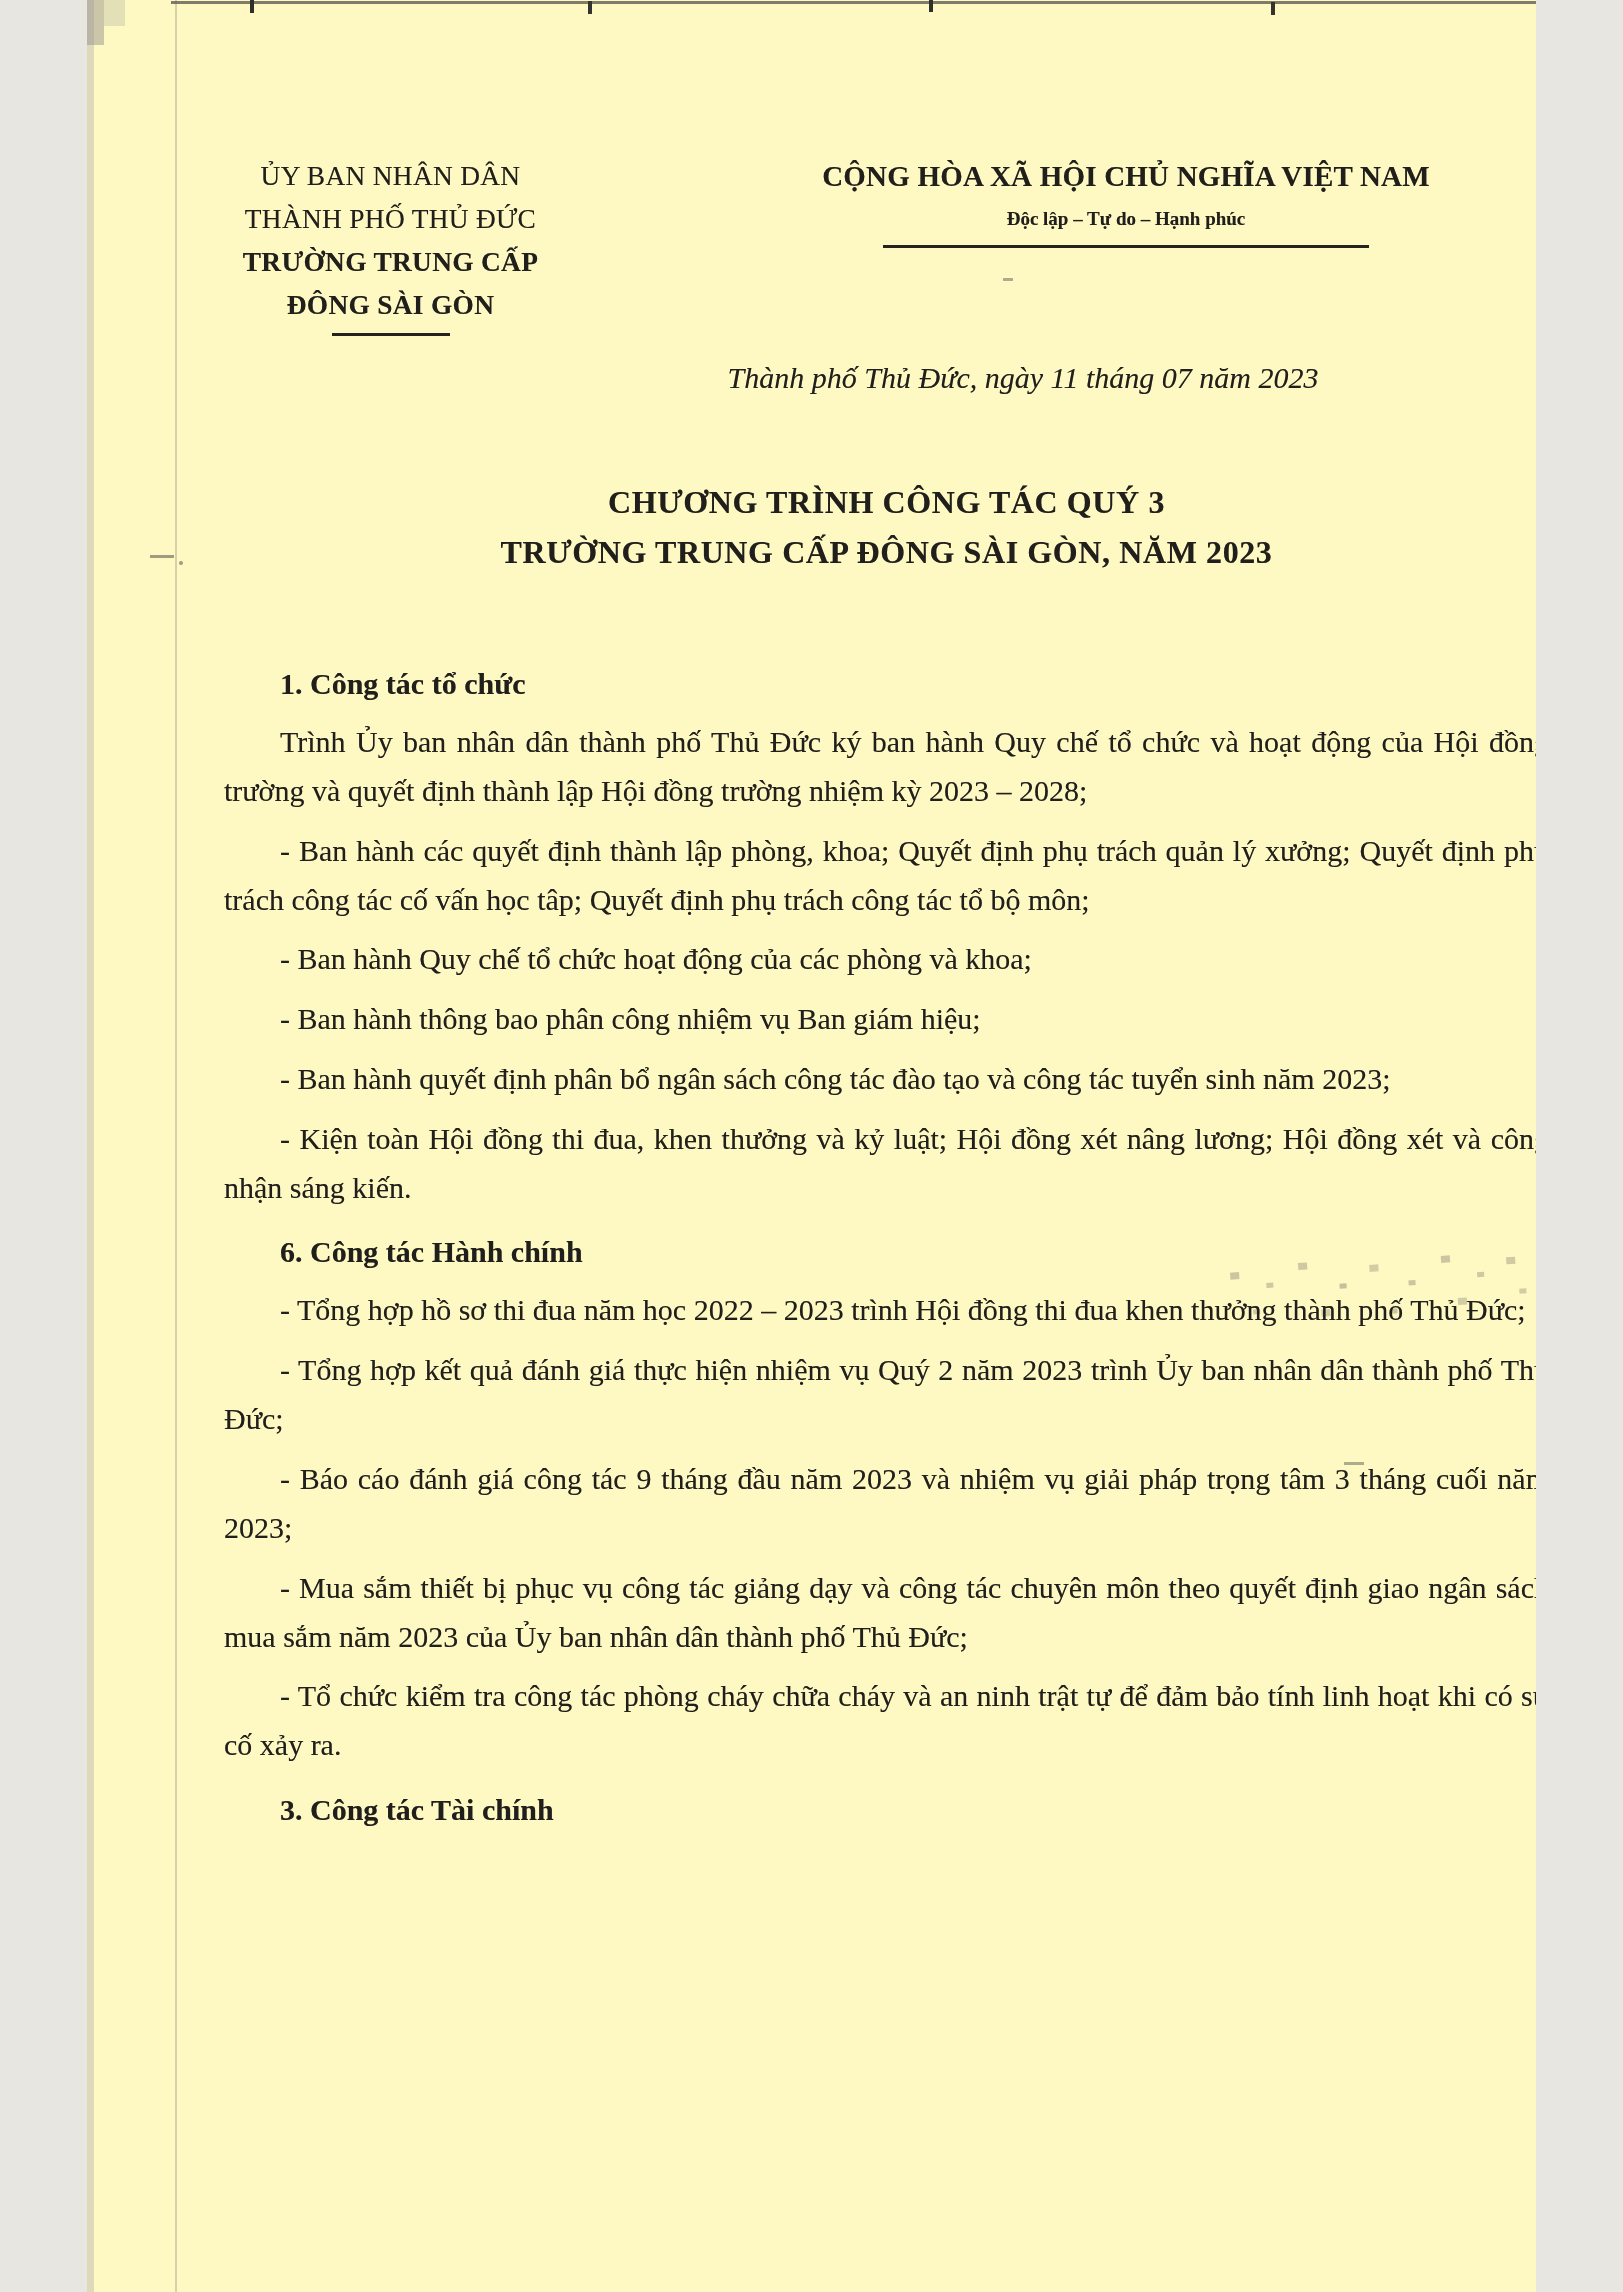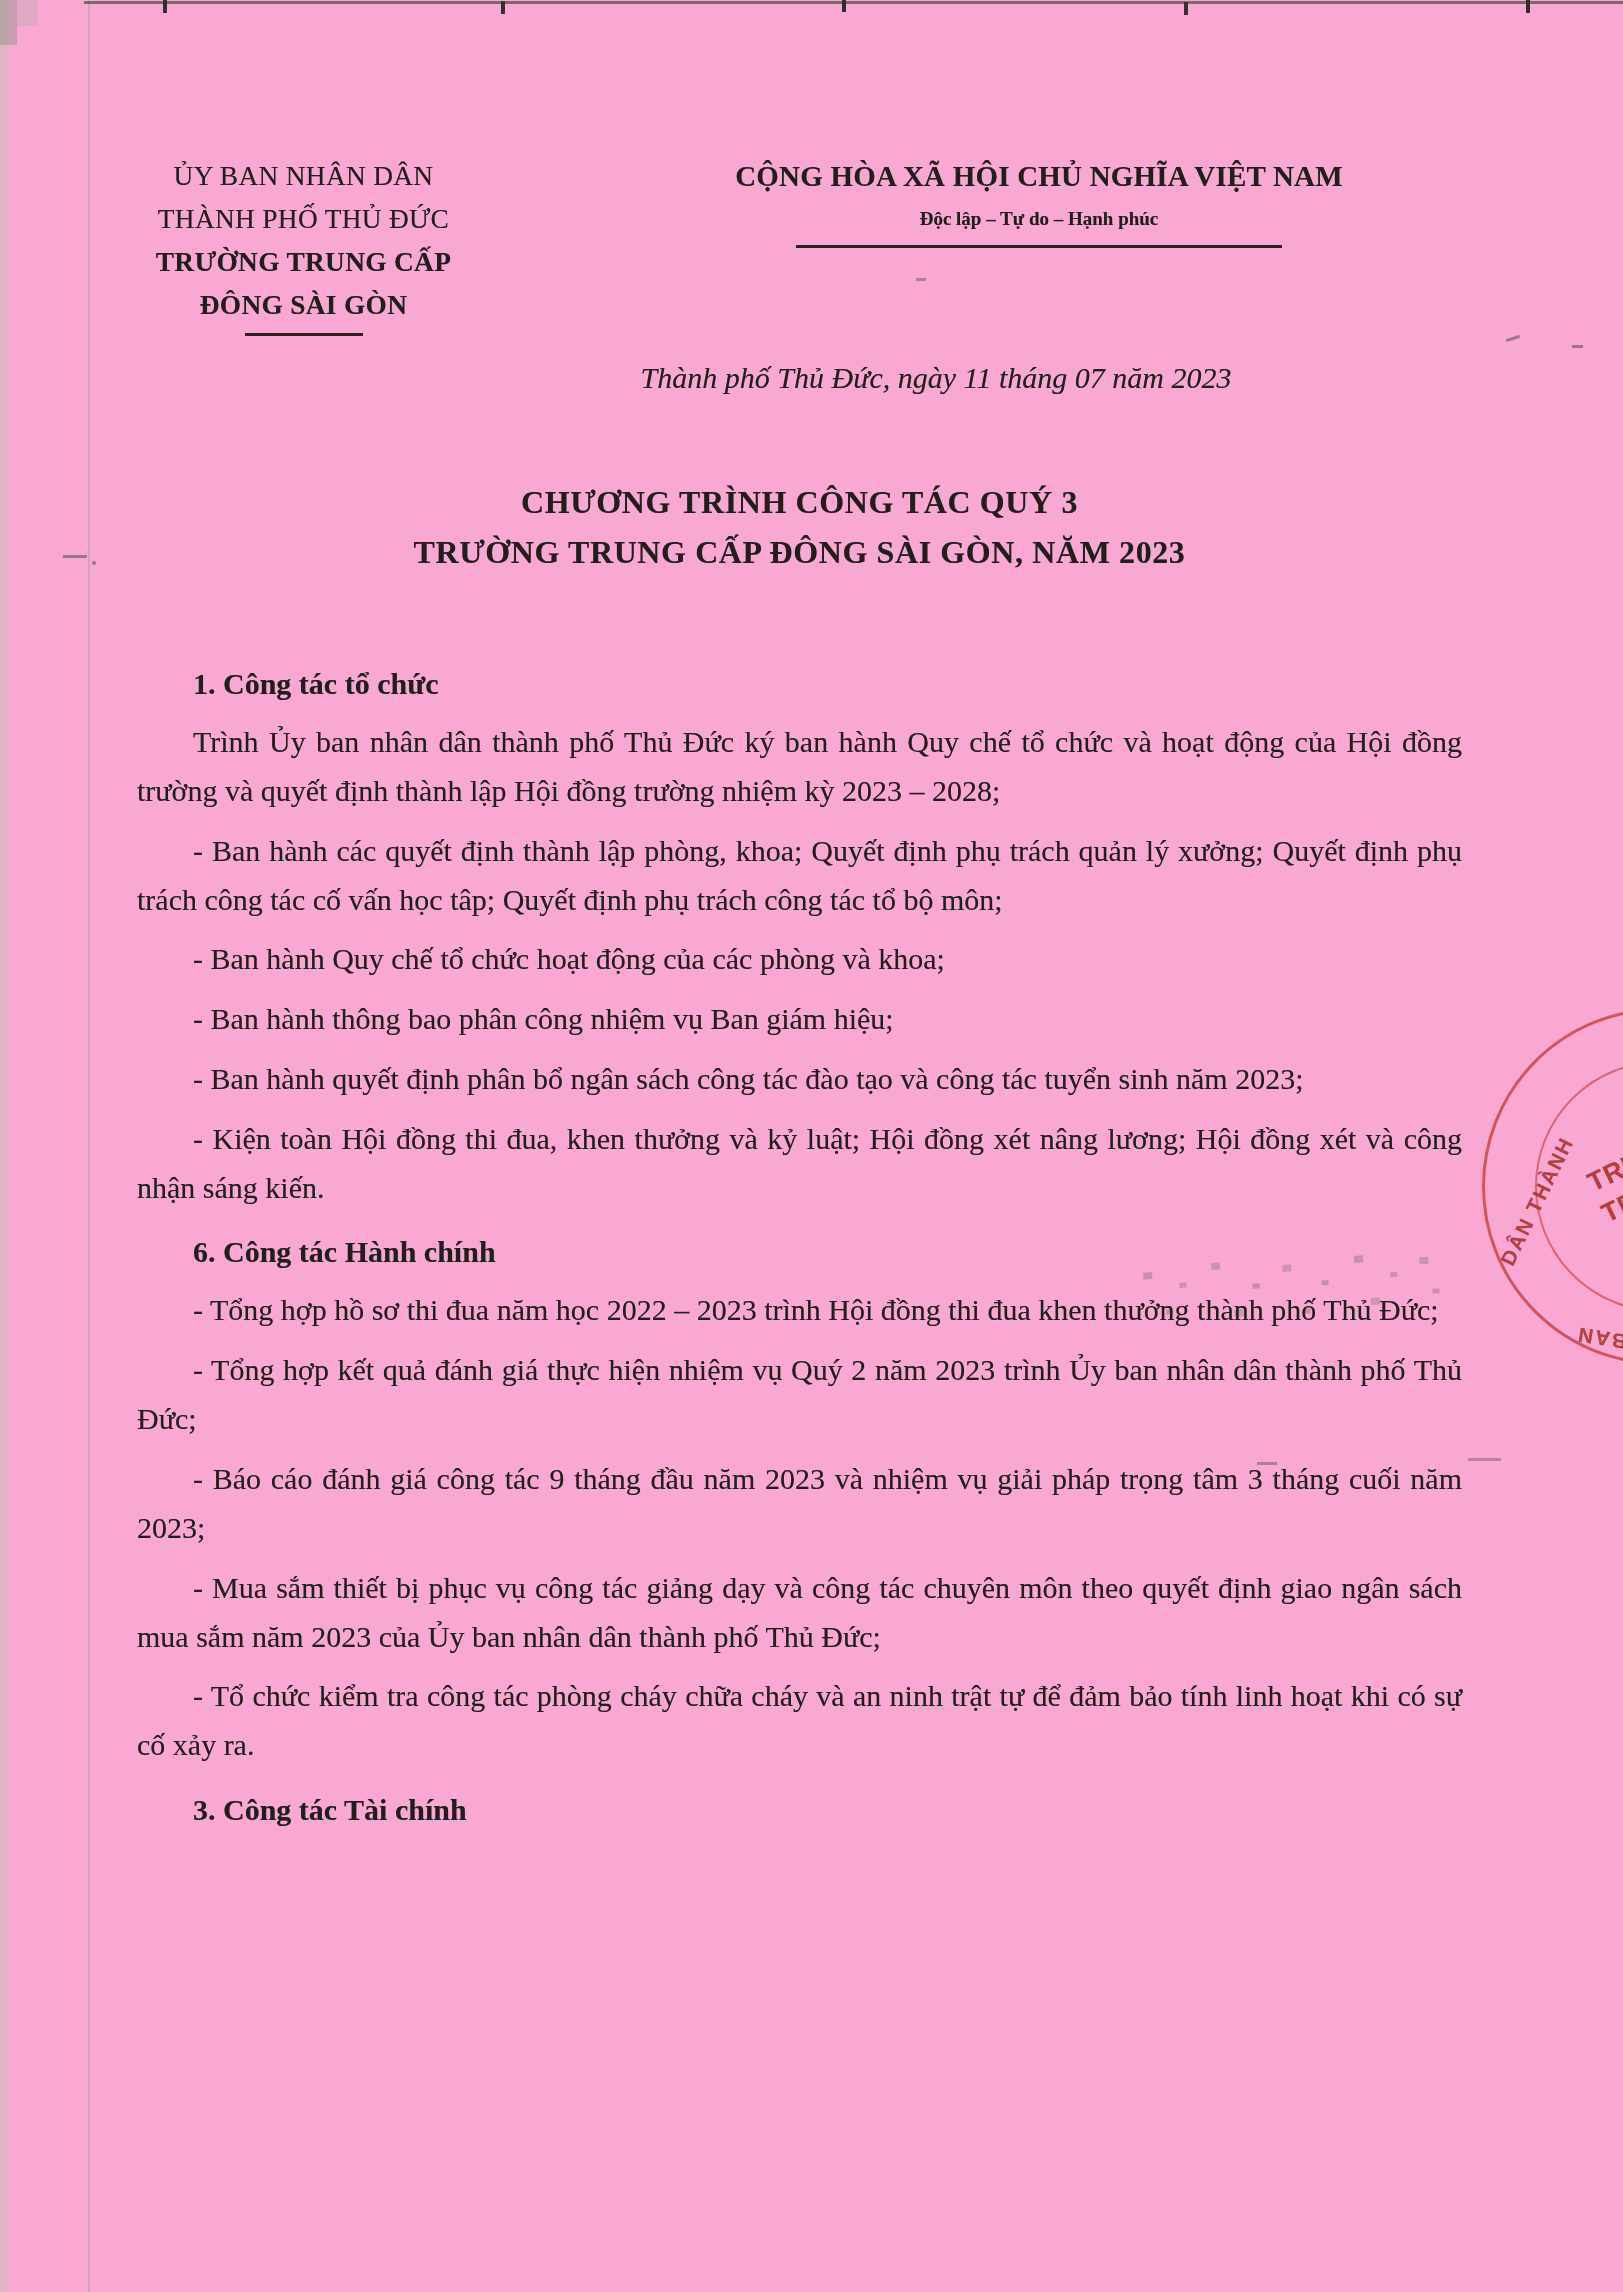--- a/index.html
+++ b/index.html
@@ -1,20 +1,20 @@
 <!DOCTYPE html>
 <html><head>
 <meta charset="utf-8">
 <style>
   html,body{margin:0;padding:0;background:#e8e6e0;}
   .page{
     position:relative;
-    width:1623px;height:2293px;
+    width:1449px;height:2293px;
     margin:0 auto;
-    background:#f9a8d4;
+    background:#fef9c3;
     overflow:hidden;
     font-family:"Liberation Serif", serif;
     color:#211f1c;
     text-shadow:0 0 0.6px rgba(45,42,38,.45);
   }
   
   .edge-strip{position:absolute;left:0;top:0;bottom:0;width:6.9px;background:rgba(196,192,180,.55);}
   .corner-a{position:absolute;left:0;top:0;width:16.7px;height:45px;background:rgba(150,148,140,.5);}
   .corner-b{position:absolute;left:16.7px;top:0;width:21.6px;height:25.5px;background:rgba(172,168,158,.32);}
   .v-line{position:absolute;left:88px;top:0;bottom:0;width:2px;background:rgba(165,159,142,.45);}

